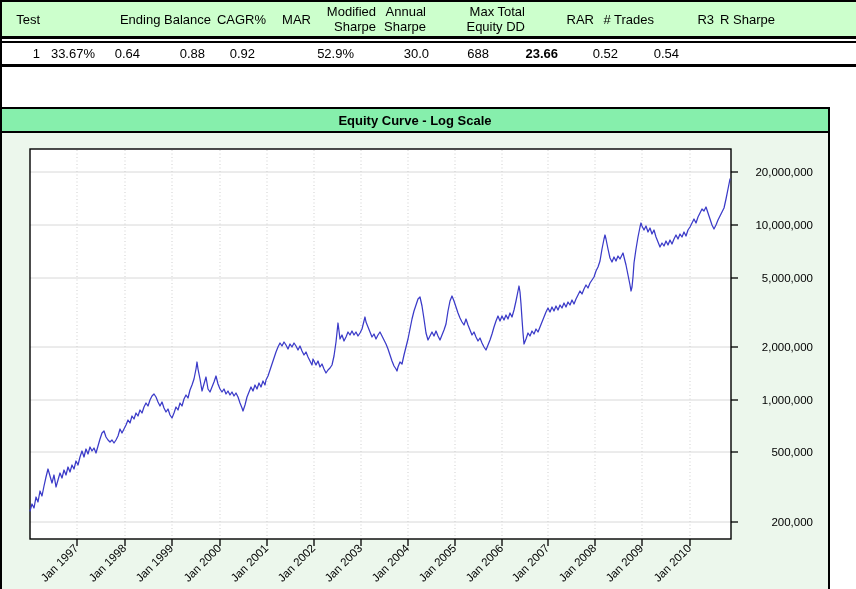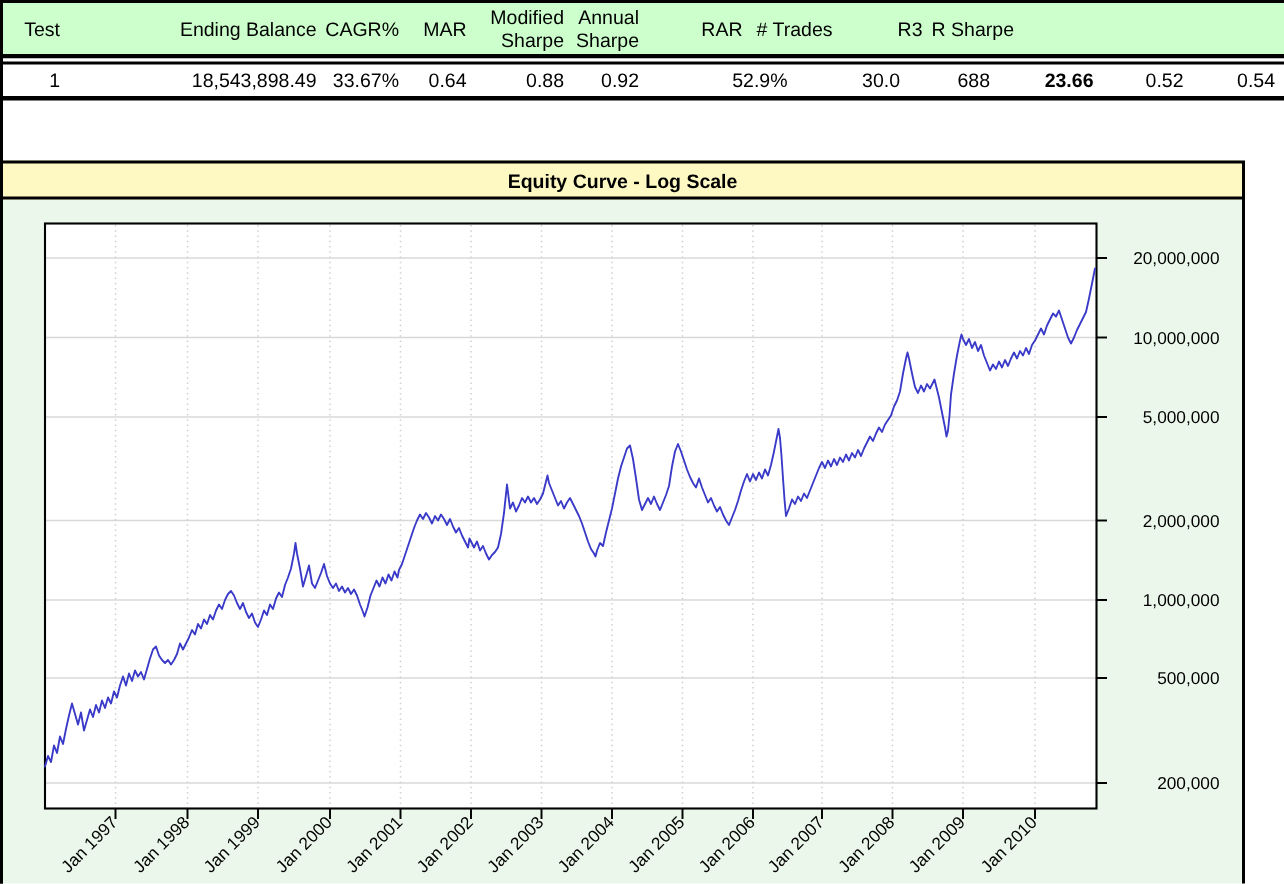--- a/index.html
+++ b/index.html
@@ -44,21 +44,21 @@
   
   .chart-panel {
     position: absolute; left: 0; top: 107px;
     width: 830px; height: 482px;
     border-left: 2px solid #000;
     border-right: 2px solid #000;
     background: #ecf7ec;
   }
   .chart-title-bar {
     height: 26px;
-    background: #fef9c3;
+    background: #86efac;
     border-top: 2px solid #000;
     border-bottom: 2px solid #000;
     display: flex; align-items: center; justify-content: center;
   }
   .chart-title { font-size: 13px; font-weight: bold; }
 
   .chart-svg { position: absolute; left: 0; top: 131px; width: 856px; height: 458px; pointer-events: none; }
   .chart-svg text { font-family: "Liberation Sans", sans-serif; fill: #000; }
 </style>
 </head>
@@ -70,29 +70,30 @@
 <div class="results-table">
   <div class="thead" id="thead-row">
       <div class="th" style="width: 46px; padding-left: 32px;">Test</div>
       <div class="th" style="width: 171px;">Ending Balance</div>
       <div class="th" style="width: 55px;">CAGR%</div>
       <div class="th" style="width: 45px;">MAR</div>
       <div class="th" style="width: 65px;">Modified
 Sharpe</div>
       <div class="th" style="width: 50px;">Annual
 Sharpe</div>
+      <div class="th" style="width: 99px;">Max Total
+Equity DD</div>
       <div class="th" style="width: 69px;">RAR</div>
       <div class="th" style="width: 60px;"># Trades</div>
       <div class="th" style="width: 60px;">R3</div>
       <div class="th" style="width: 61px;">R Sharpe</div>
     </div>
   <div class="thead-sep"></div>
   <div class="trow" id="tbody-row">
       <div class="td" style="width: 46px;">1</div>
-      <div class="td" style="width: 171px;">18,543,898.49</div>
       <div class="td" style="width: 55px;">33.67%</div>
       <div class="td" style="width: 45px;">0.64</div>
       <div class="td" style="width: 65px;">0.88</div>
       <div class="td" style="width: 50px;">0.92</div>
       <div class="td" style="width: 99px;">52.9%</div>
       <div class="td" style="width: 75px;">30.0</div>
       <div class="td" style="width: 60px;">688</div>
       <div class="td" style="width: 69px; font-weight: bold;">23.66</div>
       <div class="td" style="width: 60px;">0.52</div>
       <div class="td" style="width: 61px;">0.54</div>

